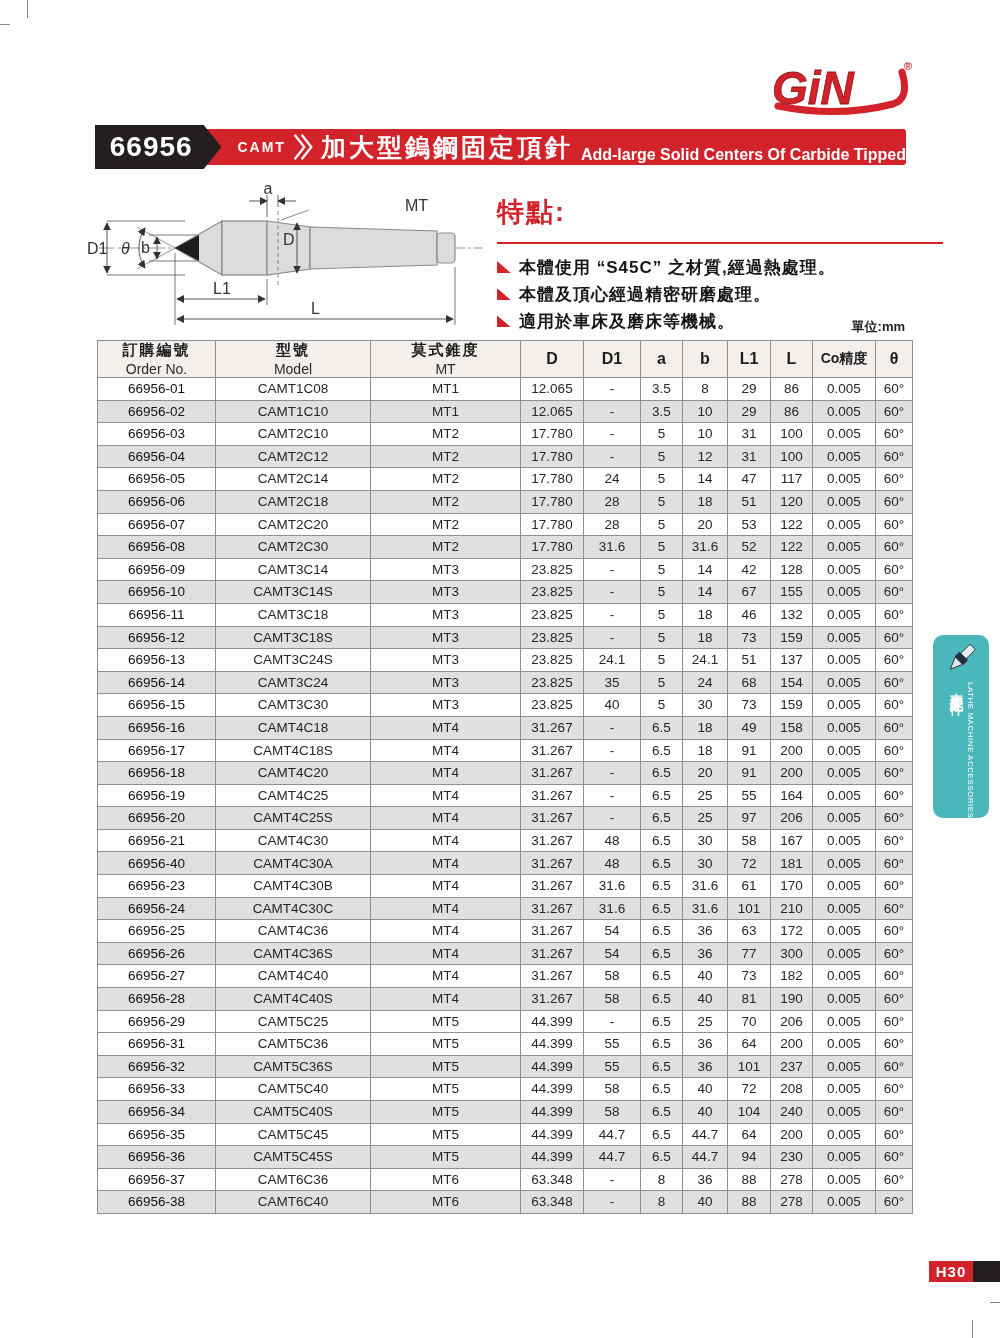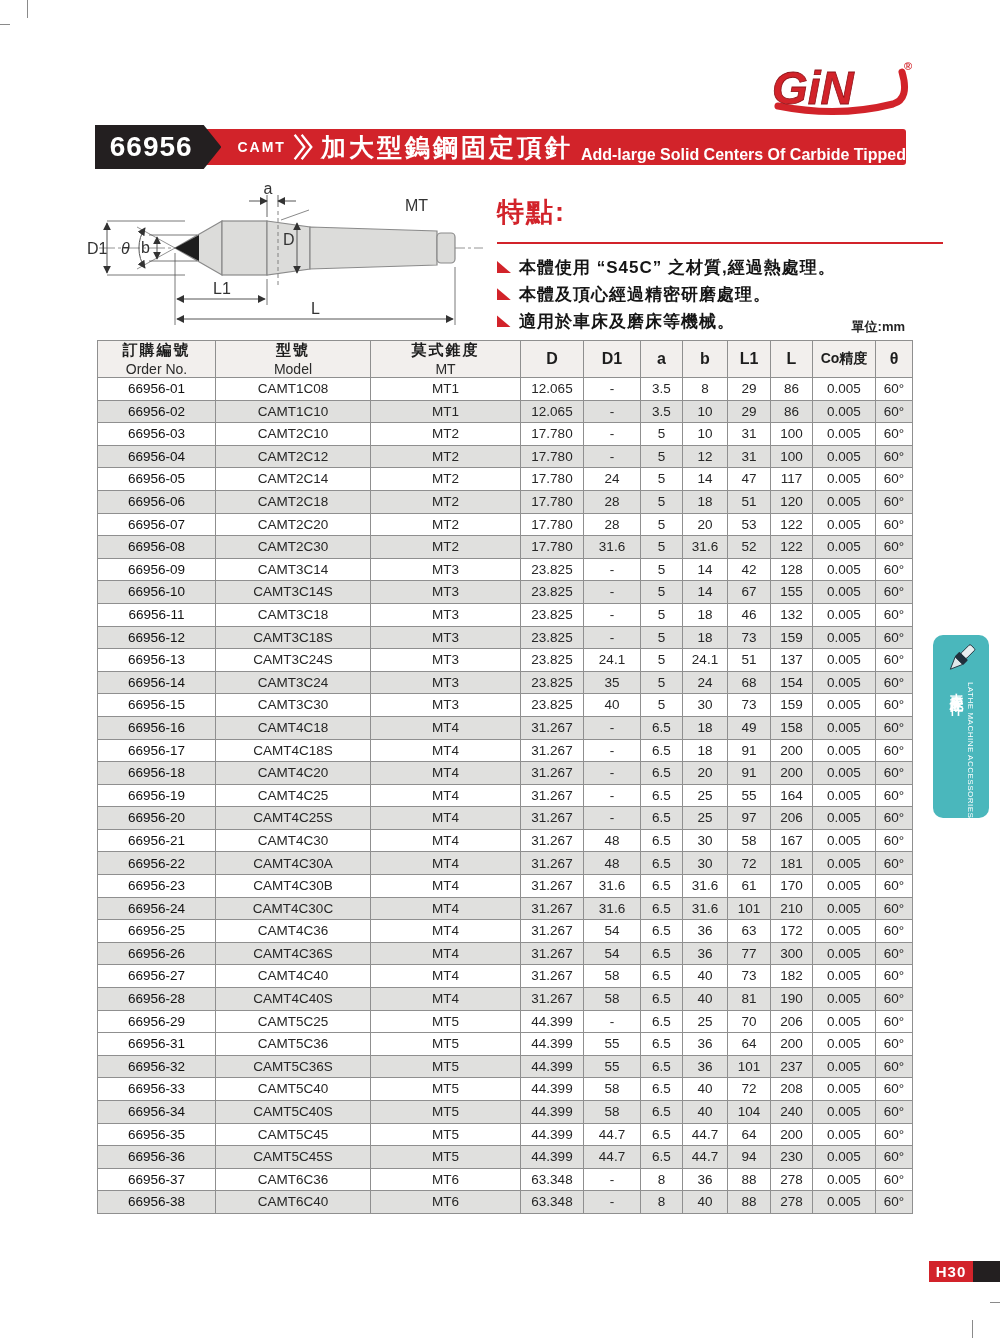--- a/index.html
+++ b/index.html
@@ -482,21 +482,21 @@
         <td>31.267</td>
         <td>48</td>
         <td>6.5</td>
         <td>30</td>
         <td>58</td>
         <td>167</td>
         <td>0.005</td>
         <td>60°</td>
       </tr>
       <tr class="alt">
-        <td class="col-order">66956-22</td>
+        <td class="col-order">66956-40</td>
         <td>CAMT4C30A</td>
         <td>MT4</td>
         <td>31.267</td>
         <td>48</td>
         <td>6.5</td>
         <td>30</td>
         <td>72</td>
         <td>181</td>
         <td>0.005</td>
         <td>60°</td>

